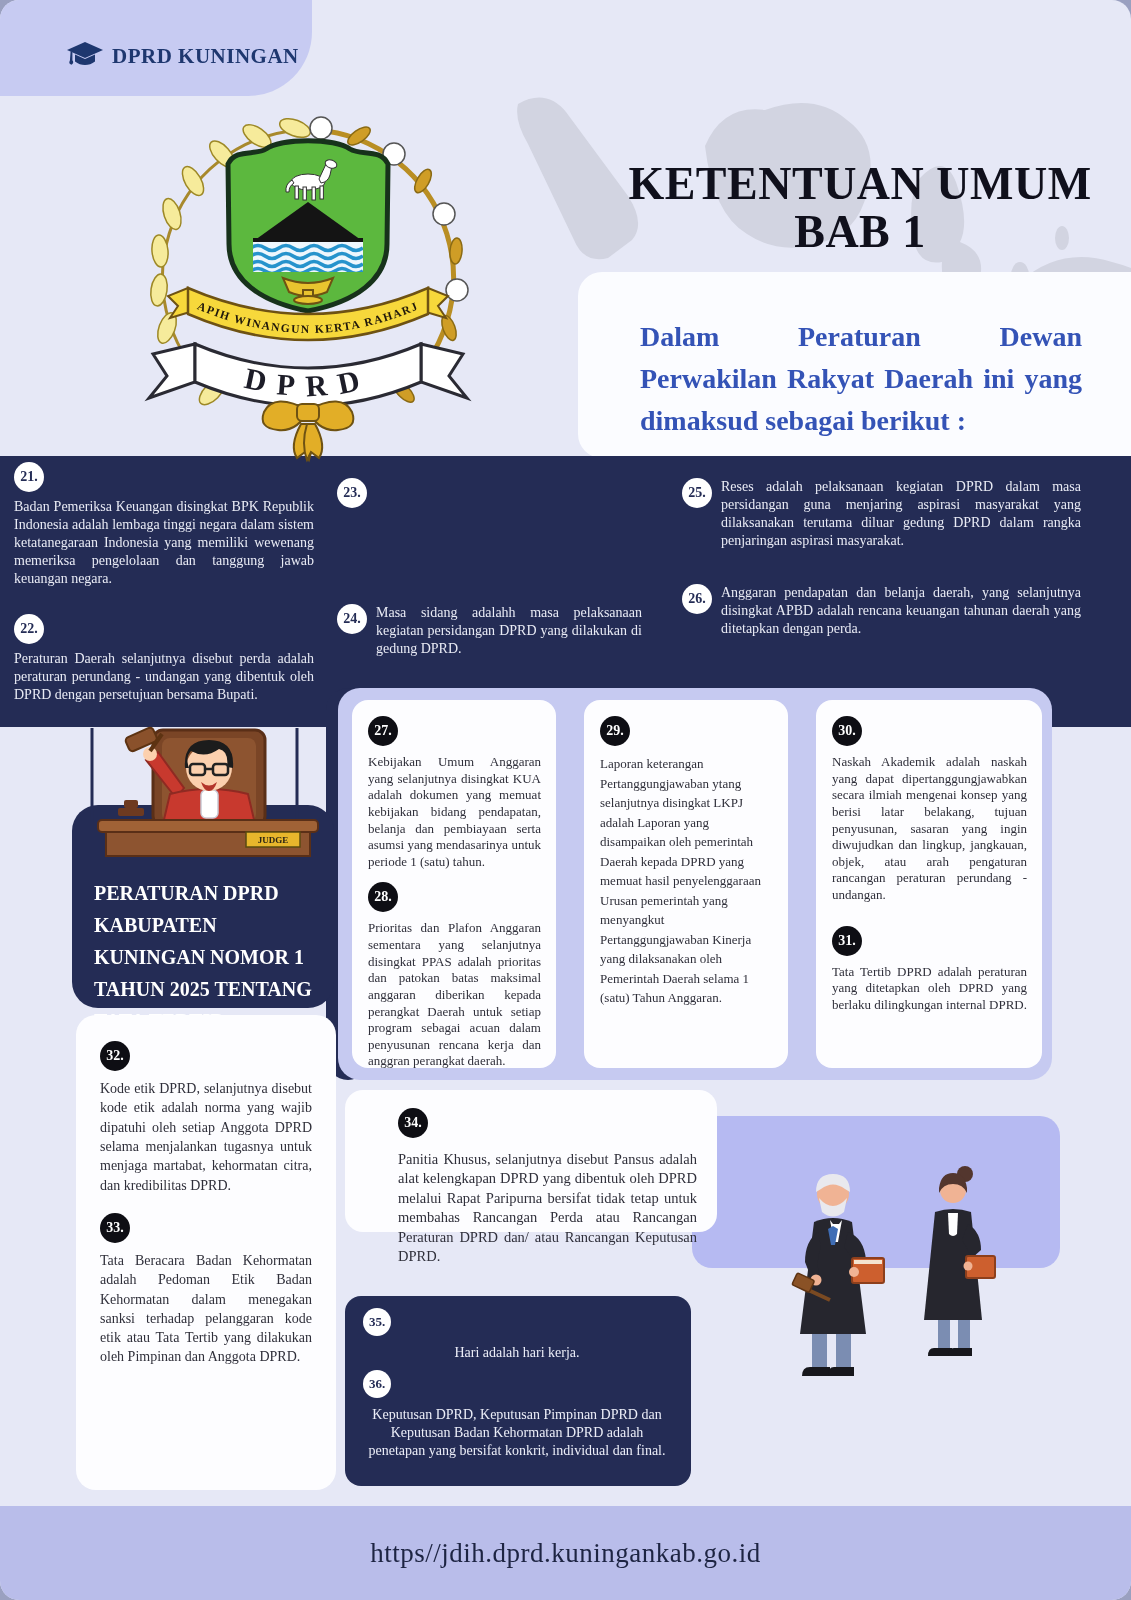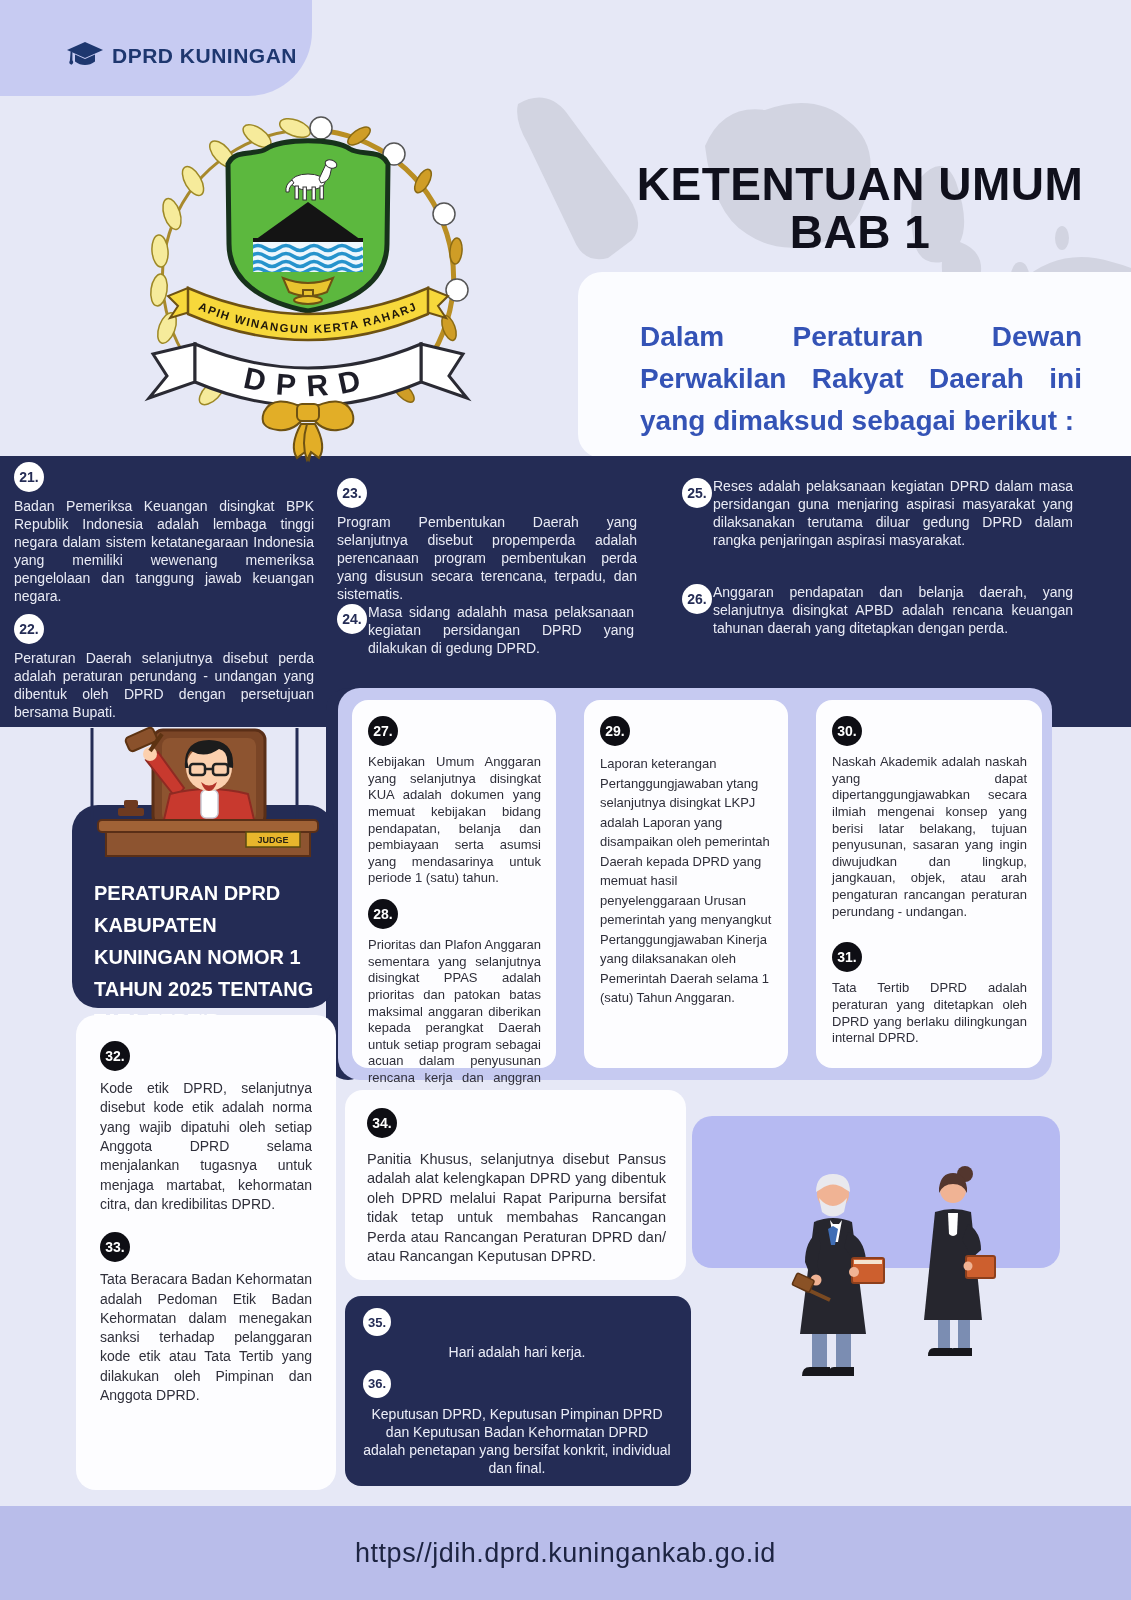--- a/index.html
+++ b/index.html
@@ -1,17 +1,17 @@
 <!DOCTYPE html>
 <html><head>
 <meta charset="utf-8">
 <style>
   html,body{margin:0;padding:0;background:#9aa0c0;}
   .page{position:relative;width:1131px;height:1600px;margin:0 auto;background:#e6e8f6;
-        overflow:hidden;font-family:Liberation Sans, sans-serif;}
+        overflow:hidden;font-family:Liberation Serif, serif;border-radius:19px;}
   .abs{position:absolute;}
   
   .chip{left:0;top:0;width:312px;height:96px;background:#c7cbf2;border-radius:0 0 64px 0;z-index:4;}
   .brand{position:absolute;left:112px;top:44px;font-size:21px;font-weight:bold;color:#1e376f;letter-spacing:.5px;}
   .cap{position:absolute;left:66px;top:40px;}
   
   .title{left:615px;top:160px;width:490px;text-align:center;font-weight:bold;font-size:46px;
          color:#10101c;line-height:48px;z-index:2;letter-spacing:.5px;}
   
   .intro-card{left:578px;top:272px;width:553px;height:186px;background:#fbfcff;
@@ -21,21 +21,21 @@
   
   .band{left:0;top:456px;width:1131px;height:271px;background:#242c55;z-index:2;}
   .band .def{color:#e9ebf5;}
   .circ{display:flex;align-items:center;justify-content:center;width:30px;height:30px;min-width:30px;
         border-radius:50%;font-weight:bold;font-size:14px;}
   .circ.light{background:#ffffff;color:#242c55;}
   .circ.dark{background:#0e0e14;color:#ffffff;}
   .circ.sm{width:28px;height:28px;min-width:28px;font-size:13px;}
   .def{margin:0;font-size:14px;line-height:1.28;color:#2f2f3a;}
   .just{text-align:justify;}
-  .row{display:flex;gap:1px;align-items:flex-start;}
+  .row{display:flex;gap:9px;align-items:flex-start;}
   
   .accent{left:326px;top:688px;width:44px;height:392px;background:#242c55;border-radius:22px;z-index:2;}
   .tray{left:338px;top:688px;width:714px;height:392px;background:#c6caf1;border-radius:22px;z-index:3;}
   .card{background:#fdfdff;border-radius:16px;z-index:4;}
   .card .def{font-size:13px;}
   .pad{padding:16px 15px 0 16px;}
   .mt{margin-top:12px;}
   .mb{margin-bottom:8px;}
   
   .regbox{left:72px;top:805px;width:262px;height:203px;background:#242c55;border-radius:26px;z-index:3;}
@@ -193,21 +193,20 @@
     <p class="intro-text">Dalam Peraturan Dewan Perwakilan Rakyat Daerah ini yang dimaksud sebagai berikut :</p>
   </div>
 
   <div class="abs band">
     <span class="circ light abs" style="left:14px;top:6px;">21.</span>
     <p class="def just abs" style="left:14px;top:42px;width:300px;">Badan Pemeriksa Keuangan disingkat BPK Republik Indonesia adalah lembaga tinggi negara dalam sistem ketatanegaraan Indonesia yang memiliki wewenang memeriksa pengelolaan dan tanggung jawab keuangan negara.</p>
     <span class="circ light abs" style="left:14px;top:158px;">22.</span>
     <p class="def just abs" style="left:14px;top:194px;width:300px;">Peraturan Daerah selanjutnya disebut perda adalah peraturan perundang - undangan yang dibentuk oleh DPRD dengan persetujuan bersama Bupati.</p>
 
     <span class="circ light abs" style="left:337px;top:22px;">23.</span>
-    <p class="def just abs" style="left:337px;top:58px;width:300px;">Program Pembentukan Daerah yang selanjutnya disebut propemperda adalah perencanaan program pembentukan perda yang disusun secara terencana, terpadu, dan sistematis.</p>
     <div class="row abs" style="left:337px;top:148px;width:312px;">
       <span class="circ light">24.</span>
       <p class="def just" style="width:266px;">Masa sidang adalahh masa pelaksanaan kegiatan persidangan DPRD yang dilakukan di gedung DPRD.</p>
     </div>
 
     <div class="row abs" style="left:682px;top:22px;width:404px;">
       <span class="circ light">25.</span>
       <p class="def just" style="width:360px;">Reses adalah pelaksanaan kegiatan DPRD dalam masa persidangan guna menjaring aspirasi masyarakat yang dilaksanakan terutama diluar gedung DPRD dalam rangka penjaringan aspirasi masyarakat.</p>
     </div>
     <div class="row abs" style="left:682px;top:128px;width:404px;">
@@ -281,21 +280,21 @@
 
   <div class="abs card" style="left:76px;top:1015px;width:260px;height:475px;border-radius:20px;z-index:4;">
     <div style="padding:26px 24px 0 24px;">
       <span class="circ dark mb">32.</span>
       <p class="def just" style="font-size:14px;line-height:1.38;">Kode etik DPRD, selanjutnya disebut kode etik adalah norma yang wajib dipatuhi oleh setiap Anggota DPRD selama menjalankan tugasnya untuk menjaga martabat, kehormatan citra, dan kredibilitas DPRD.</p>
       <span class="circ dark mb" style="margin-top:18px;">33.</span>
       <p class="def just" style="font-size:14px;line-height:1.38;">Tata Beracara Badan Kehormatan adalah Pedoman Etik Badan Kehormatan dalam menegakan sanksi terhadap pelanggaran kode etik atau Tata Tertib yang dilakukan oleh Pimpinan dan Anggota DPRD.</p>
     </div>
   </div>
 
-  <div class="abs card" style="left:345px;top:1090px;width:341px;height:190px;border-radius:18px;">
+  <div class="abs card" style="left:345px;top:1090px;width:341px;height:142px;border-radius:18px;padding-left:31px;">
     <div style="padding:18px 20px 0 22px;">
       <span class="circ dark" style="margin-bottom:12px;">34.</span>
       <p class="def just" style="font-size:14.5px;line-height:1.34;">Panitia Khusus, selanjutnya disebut Pansus adalah alat kelengkapan DPRD yang dibentuk oleh DPRD melalui Rapat Paripurna bersifat tidak tetap untuk membahas Rancangan Perda atau Rancangan Peraturan DPRD dan/ atau Rancangan Keputusan DPRD.</p>
     </div>
   </div>
 
   <div class="abs navycard">
     <div class="inner">
       <span class="circ light sm">35.</span>
       <p class="def" style="margin-top:8px;">Hari adalah hari kerja.</p>

